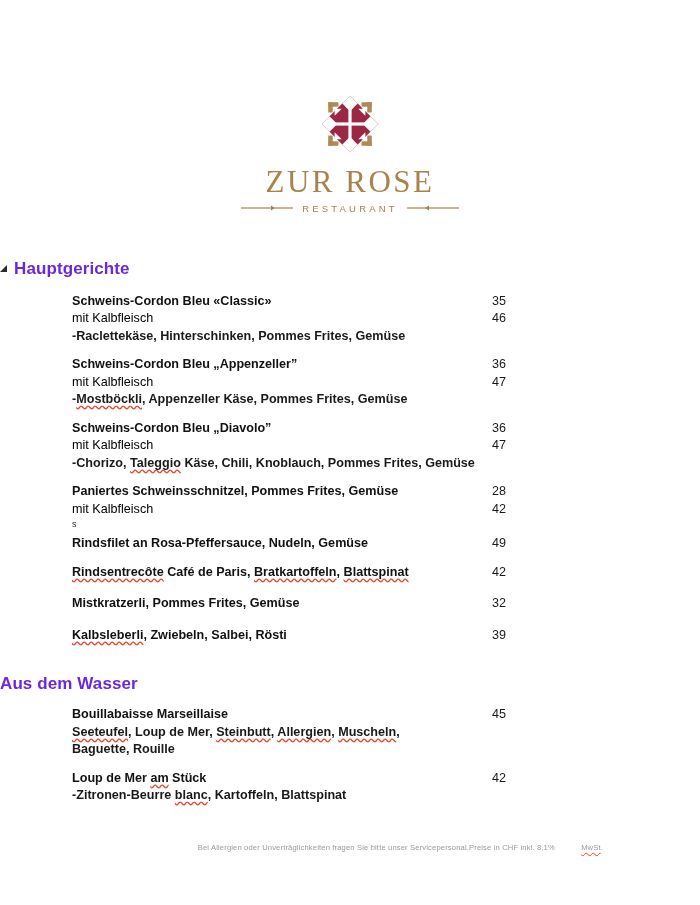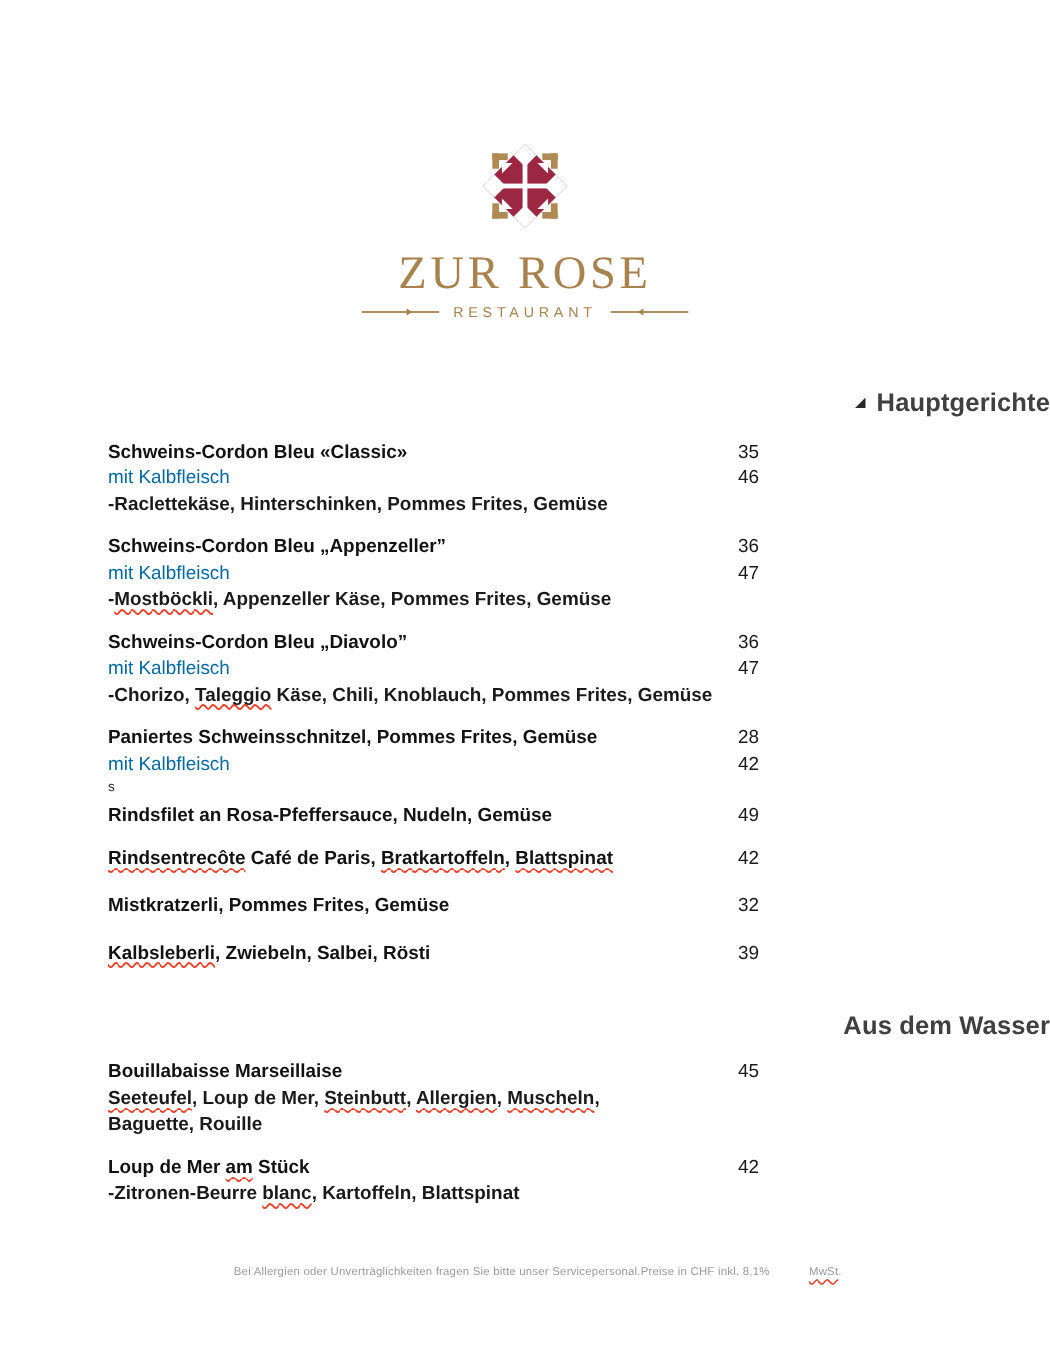--- a/index.html
+++ b/index.html
@@ -53,24 +53,24 @@
   .logo-sub-text {
     font-family: "Liberation Sans", sans-serif;
     font-size: 9.5px;
     letter-spacing: 3.2px;
     color: #A8834E;
   }
   .rule-orn { display: block; }
 
   
   .section-heading {
-    text-align: right;
+    text-align: left;
     font-size: 17px;
     font-weight: bold;
-    color: #404040;
+    color: #6d28d9;
     letter-spacing: 0.1px;
   }
   .heading-main {
     margin-top: 45px;
     position: relative;
   }
   .heading-marker {
     display: inline-block;
     width: 0;
     height: 0;
@@ -103,39 +103,39 @@
   .line .price {
     position: absolute;
     left: 398px;
     width: 36px;
     text-align: right;
     font-size: 12.6px;
     color: #1a1a1a;
     font-weight: normal;
   }
   .name { font-weight: bold; color: #121212; }
-  .variant { font-weight: normal; color: #0369a1; }
+  .variant { font-weight: normal; color: #000000; }
   .desc { font-weight: bold; color: #1a1a1a; }
   .stray { font-weight: normal; font-size: 9px; line-height: 13px; color: #2a2a2a; }
 
   
   .sp {
     text-decoration: underline wavy #e8442e;
     text-decoration-skip-ink: none;
     text-underline-offset: 2px;
   }
 
   
   .footer {
     position: absolute;
     left: 103px;
-    right: 86px;
+    right: 97px;
     top: 843px;
     display: flex;
-    justify-content: center;
+    justify-content: flex-end;
     font-size: 7.6px;
     color: #9a9a9a;
     letter-spacing: 0.15px;
   }
   .footer .sp { text-decoration-color: #e8442e; padding-left: 24px; }
 </style>
 </head>
 <body>
 
 <div class="page">

